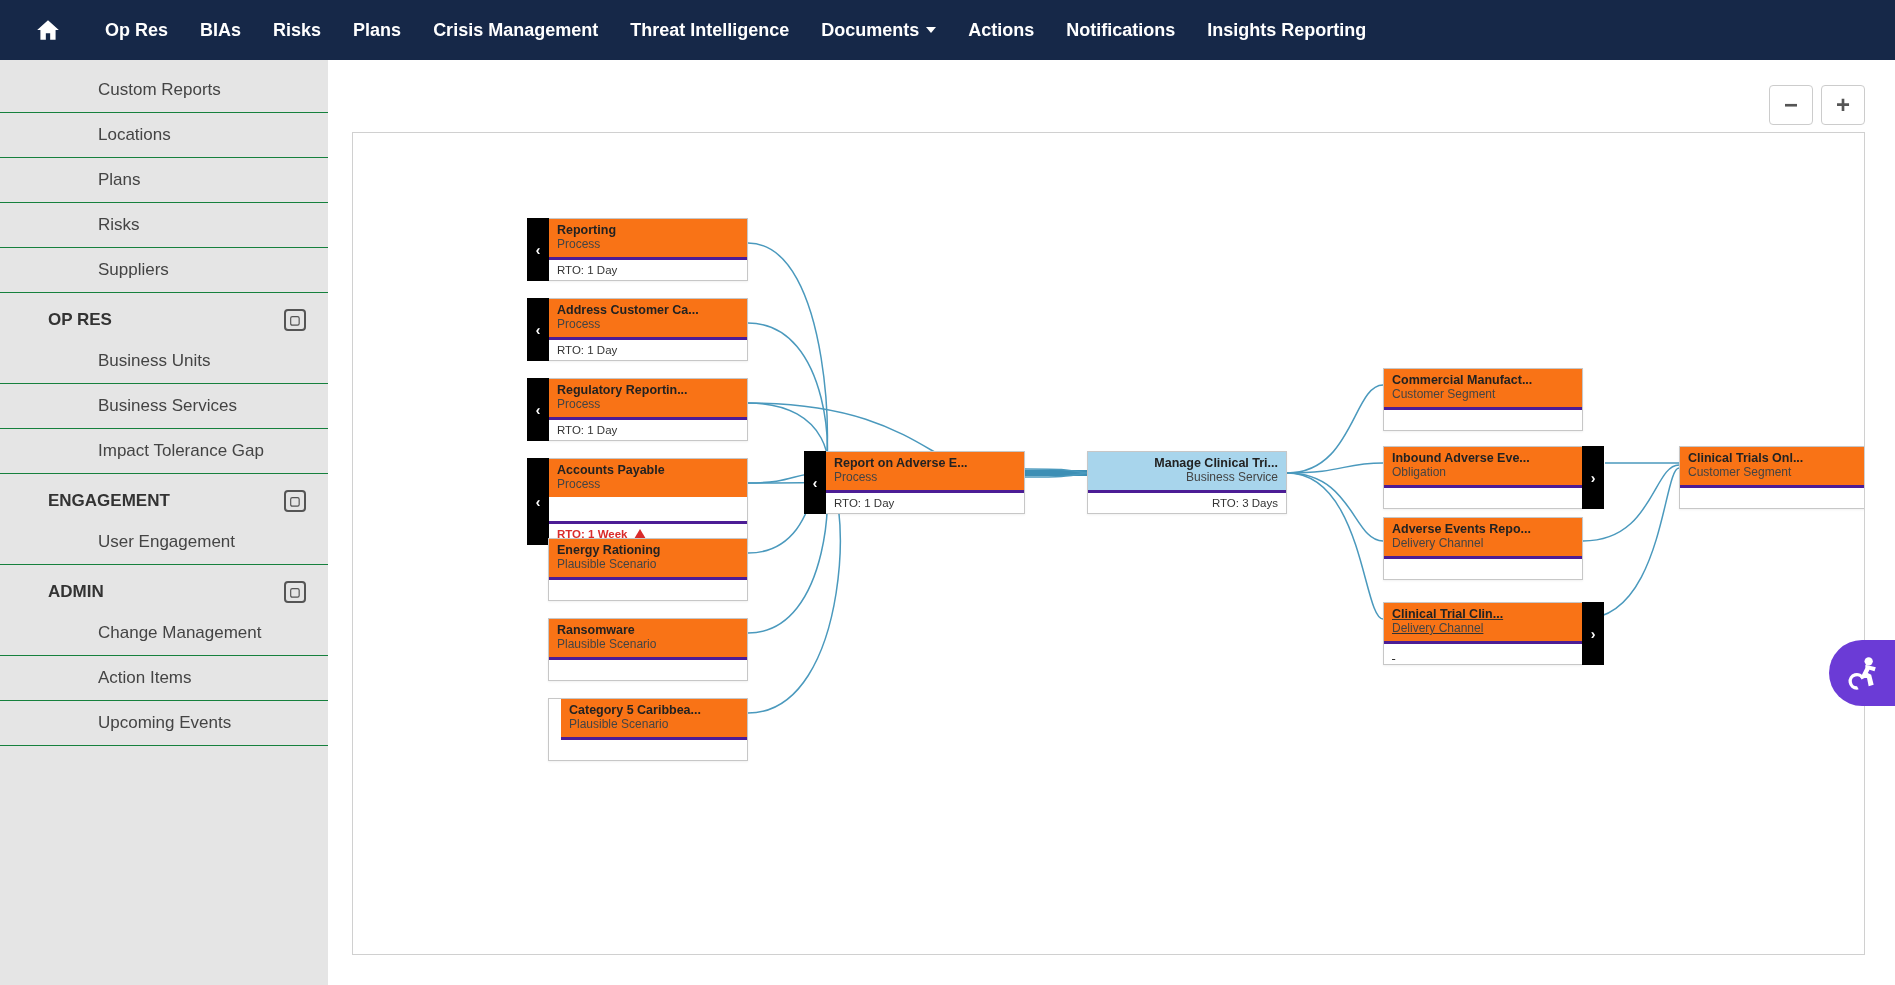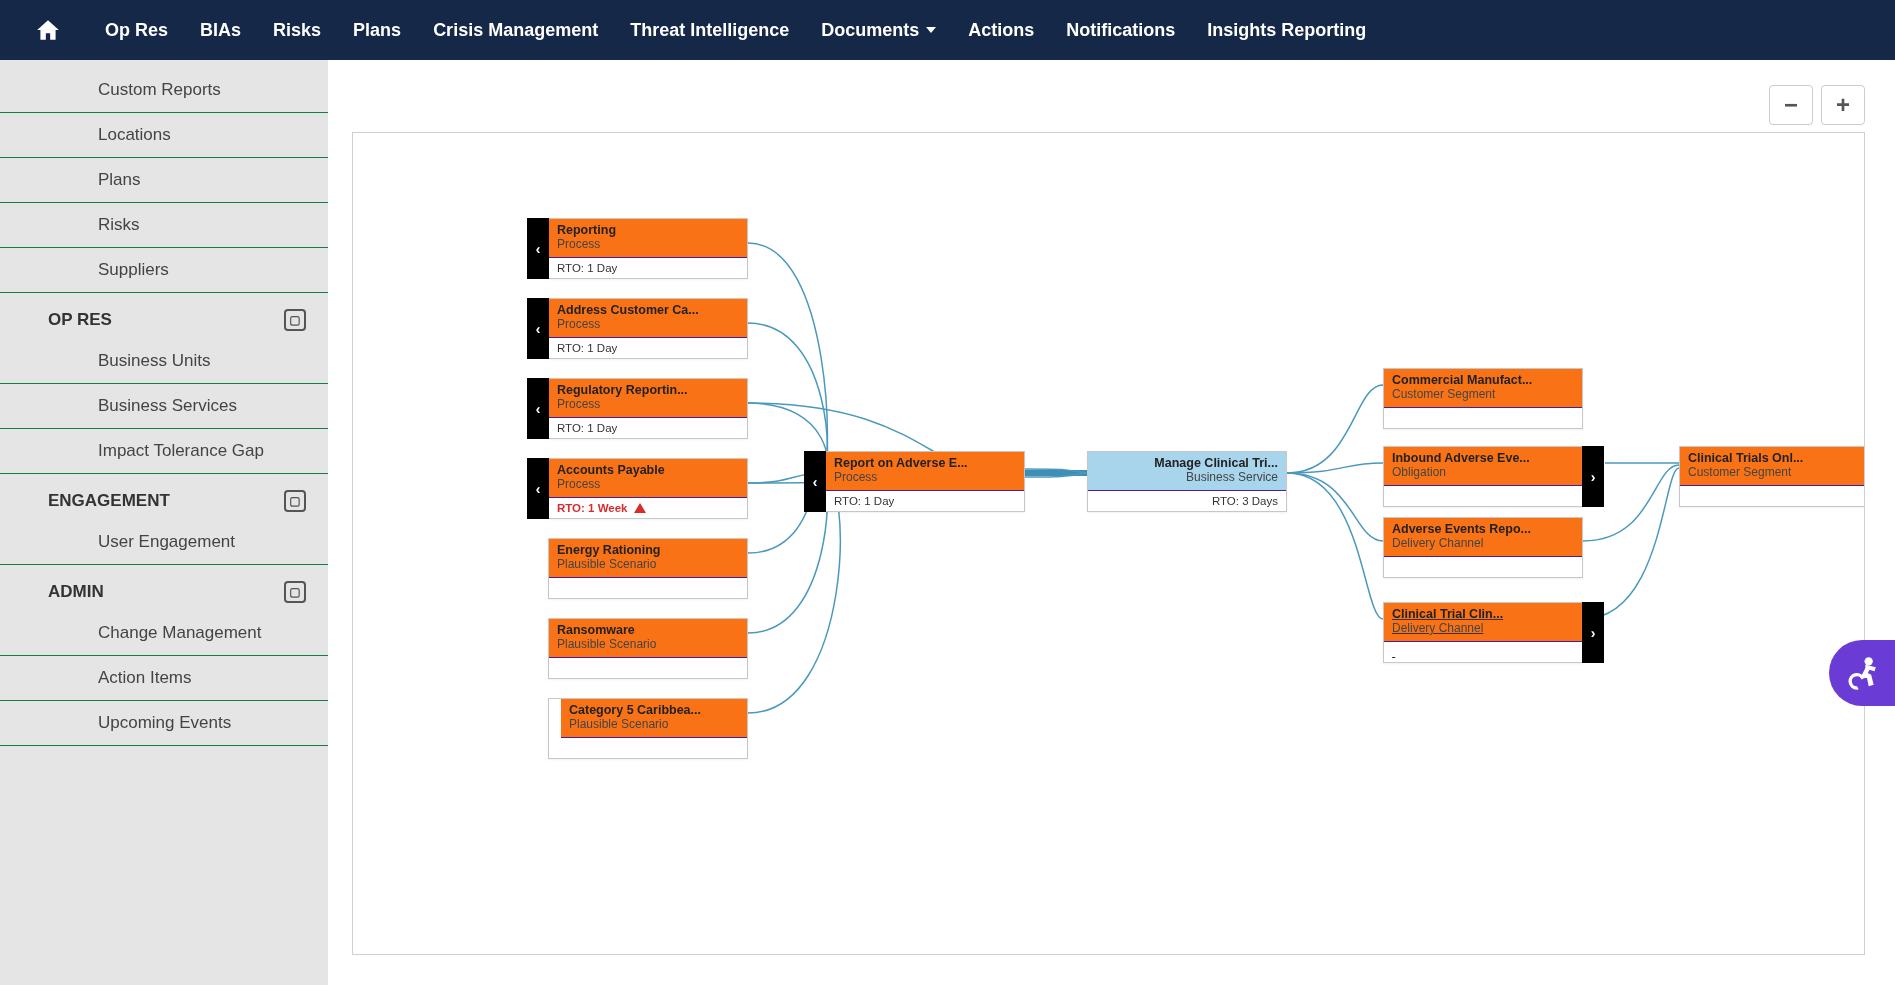--- a/index.html
+++ b/index.html
@@ -26,22 +26,22 @@
   .zoom-btn { width:44px; height:40px; border:1px solid #ccc; background:#fff; border-radius:4px; font-size:24px; font-weight:bold; color:#555; cursor:pointer; display:flex; align-items:center; justify-content:center; }
 
   .canvas { position:absolute; top:72px; left:24px; right:30px; bottom:30px; border:1px solid #d0d0d0; overflow:hidden; }
 
   
   .node { position:absolute; width:200px; background:#fff; border:1px solid #c7c7c7; box-shadow:0 1px 2px rgba(0,0,0,0.06); font-size:12px; }
   .node .head { background:#f97316; padding:4px 8px 6px 8px; position:relative; }
   .node.selected .head { background:#a8d5ec; }
   .node .title { font-weight:700; font-size:12.5px; color:#222; white-space:nowrap; overflow:hidden; text-overflow:ellipsis; }
   .node .subtitle { font-size:12px; color:#444; }
-  .node .foot { background:#fff; padding:4px 8px; font-size:11.5px; color:#333; border-top:1px solid #4c1d95; }
-  .node .foot.warn { color:#d92b2b; font-weight:600; display:flex; align-items:center; gap:6px; }
+  .node .foot { background:#fff; padding:4px 8px; font-size:11.5px; color:#333; border-top:3px solid #4c1d95; }
+  .node .foot.warn { color:#d92b2b; font-weight:600; display:flex; align-items:center; gap:6px;margin-top:24px; }
   .node .expand { position:absolute; width:22px; background:#000; top:-1px; bottom:-1px; color:#fff; display:flex; align-items:center; justify-content:center; cursor:pointer; font-size:14px; font-weight:bold; }
   .node .expand.left { left:-22px; }
   .node .expand.right { right:-22px; }
 
   .warn-tri { width:0; height:0; border-left:6px solid transparent; border-right:6px solid transparent; border-bottom:10px solid #d92b2b; position:relative; }
 
   
   svg.edges { position:absolute; top:0; left:0; width:100%; height:100%; pointer-events:none; }
   svg.edges path { stroke:#4a99bd; stroke-width:1.5; fill:none; }
 

